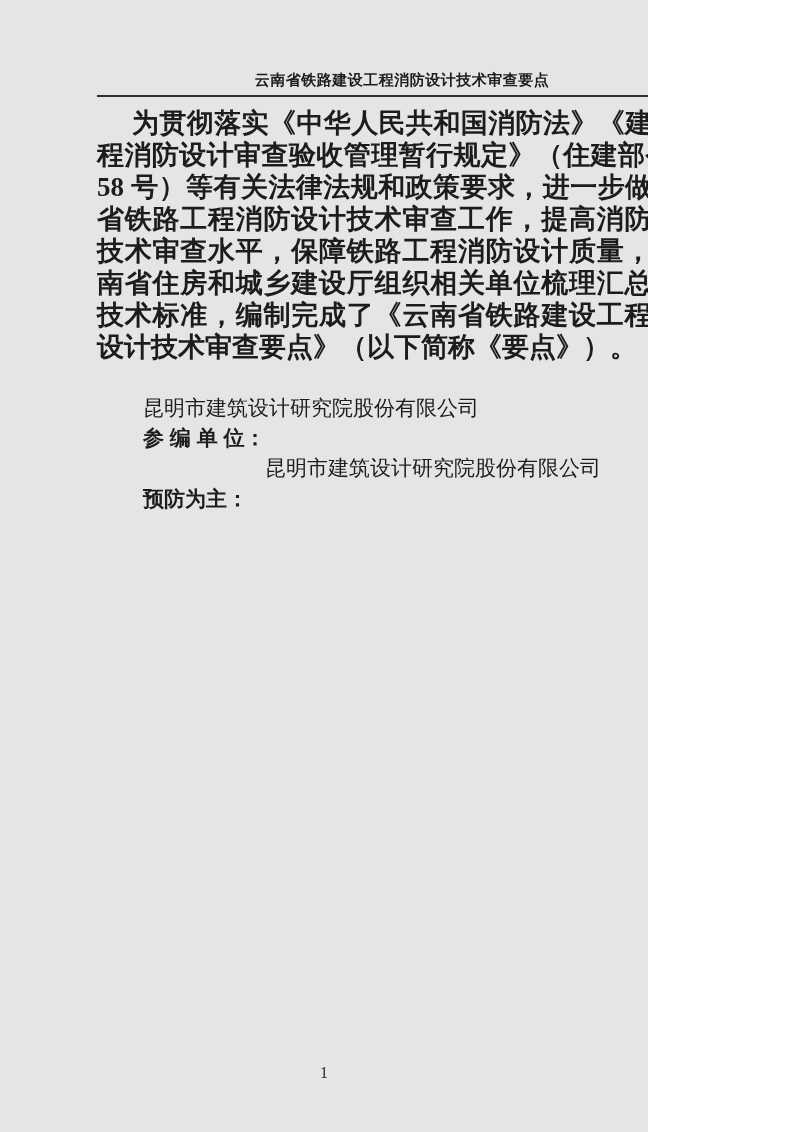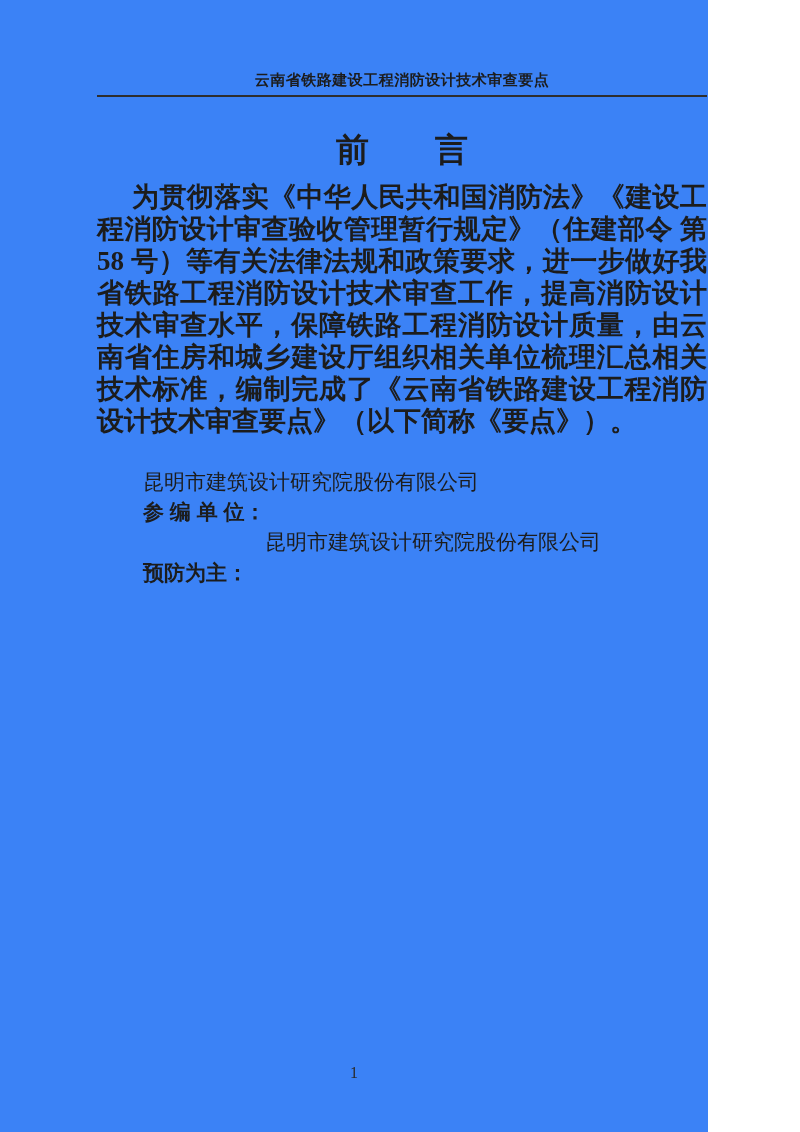--- a/index.html
+++ b/index.html
@@ -2,23 +2,23 @@
 <html><head>
 <meta charset="utf-8">
 <style>
   html, body {
     margin: 0;
     padding: 0;
     background: #ffffff;
   }
   .page {
     position: relative;
-    width: 708px;
+    width: 648px;
     height: 1132px;
-    background: #3b82f6;
+    background: #e5e5e5;
     color: #1c1c1c;
     font-family: "Liberation Serif", "DejaVu Serif", serif;
     overflow: hidden;
   }
   .content {
     position: absolute;
     left: 97px;
     top: 0;
     width: 610px;
   }
@@ -94,21 +94,20 @@
   }
 </style>
 </head>
 <body>
 
 <div class="page">
   <div class="content">
 
     <div class="page-header">云南省铁路建设工程消防设计技术审查要点</div>
 
-    <div class="doc-title">前　　言</div>
 
     <p class="para para-1">为贯彻落实《中华人民共和国消防法》《建设工程消防设计审查验收管理暂行规定》（住建部令 第 58 号）等有关法律法规和政策要求，进一步做好我省铁路工程消防设计技术审查工作，提高消防设计技术审查水平，保障铁路工程消防设计质量，由云南省住房和城乡建设厅组织相关单位梳理汇总相关技术标准，编制完成了《云南省铁路建设工程消防设计技术审查要点》（以下简称《要点》）。</p>
 
 
     <div class="editors">
 
       <div class="ed-row">
         <span class="ed-value">昆明市建筑设计研究院股份有限公司</span>
       </div>
 

